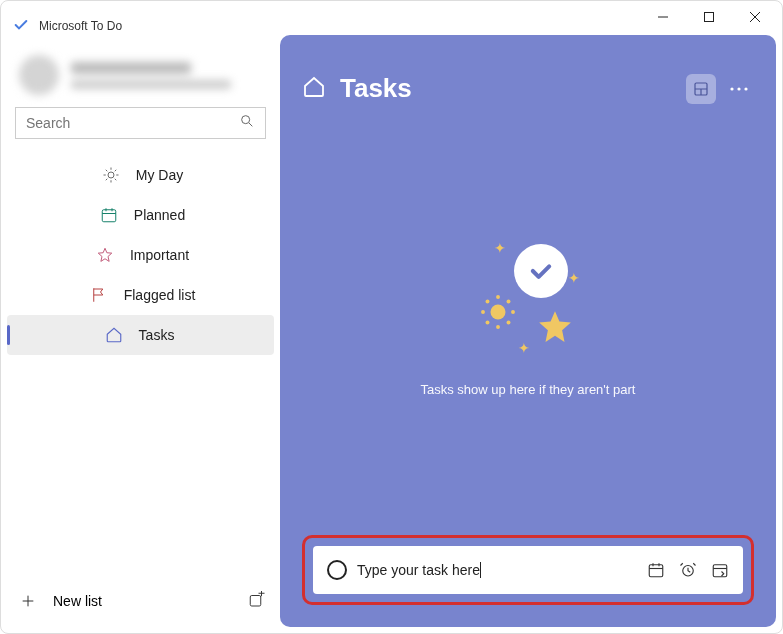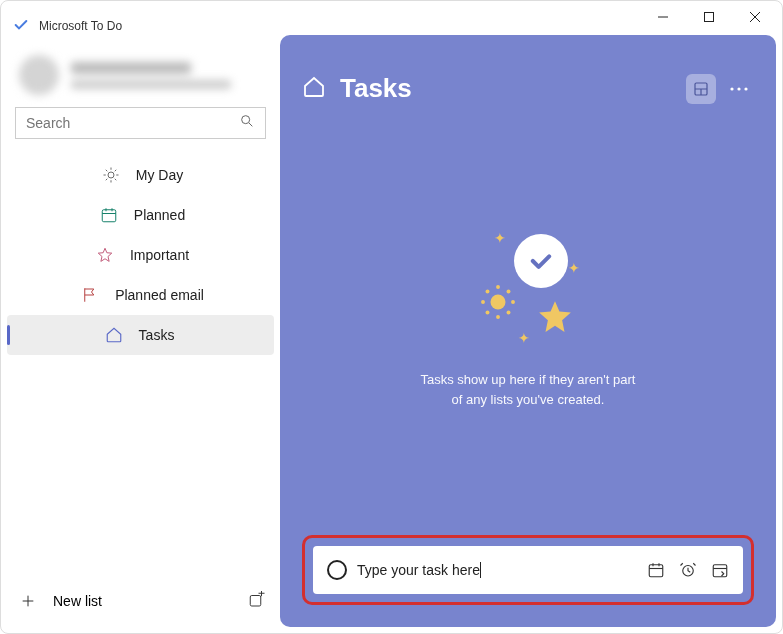--- a/index.html
+++ b/index.html
@@ -262,21 +262,21 @@
             </svg>
         </span>
         <span>Important</span>
       </div>
       <div class="nav-item">
         <span class="nav-icon">
           <svg width="18" height="18" viewBox="0 0 24 24" stroke="#b43c3c" stroke-width="1.3" fill="none">
               <path d="M5 3 V21 M5 4 H17 L14 8 L17 12 H5"></path>
             </svg>
         </span>
-        <span>Planned email</span>
+        <span>Flagged list</span>
       </div>
       <div class="nav-item selected">
         <span class="nav-icon">
           <svg width="18" height="18" viewBox="0 0 24 24" stroke="#5968c7" stroke-width="1.5" fill="none">
               <path d="M3 11 L12 3 L21 11 V20 A1 1 0 0 1 20 21 H4 A1 1 0 0 1 3 20 Z"></path>
             </svg>
         </span>
         <span>Tasks</span>
       </div>
     </div>
@@ -352,21 +352,20 @@
             </svg>
         </span>
         <span class="star">
           <svg width="38" height="38" viewBox="0 0 24 24" fill="#f0c763">
               <path d="M12 2 L14.8 8.5 L22 9.2 L16.5 14 L18 21.5 L12 17.5 L6 21.5 L7.5 14 L2 9.2 L9.2 8.5 Z"></path>
             </svg>
         </span>
       </div>
       <div class="empty-text">
         <div>Tasks show up here if they aren't part</div>
-        <div>of any lists you've created.</div>
       </div>
     </div>
 
     <div class="input-highlight">
       <div class="task-input-box">
         <span class="circle-outline"></span>
         <div style="flex:1; display:flex; align-items:flex-end;">
           <span class="task-text">Type your task here</span>
             <span class="cursor-line"></span>
         </div>

